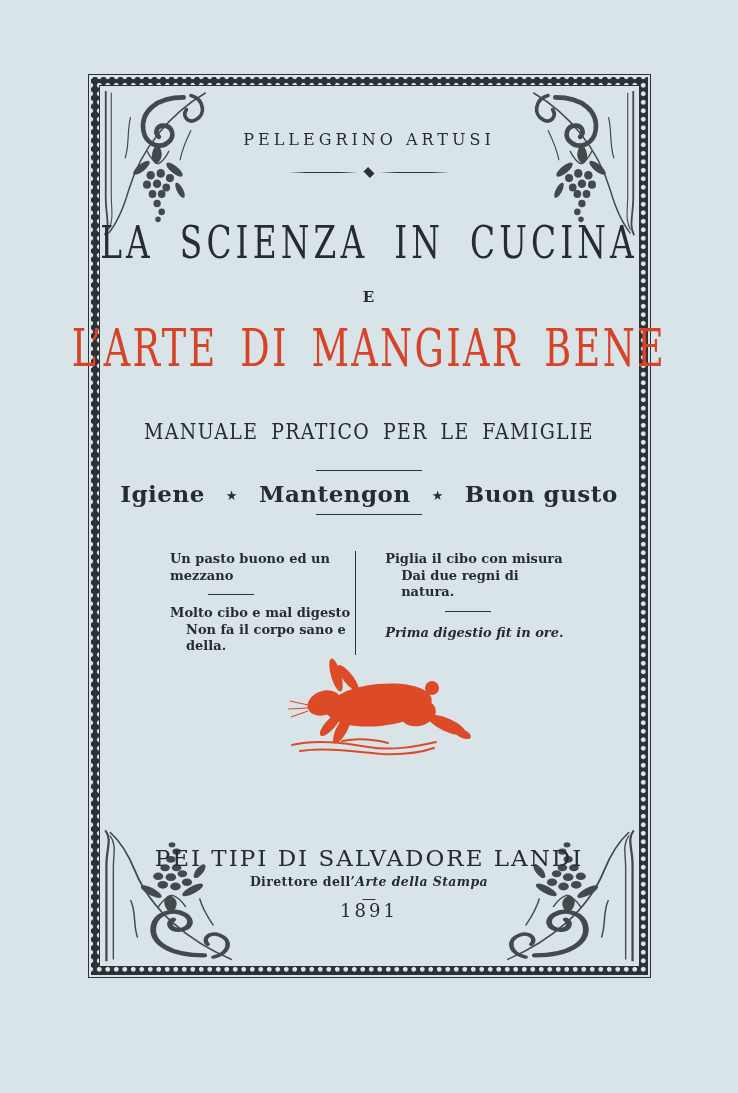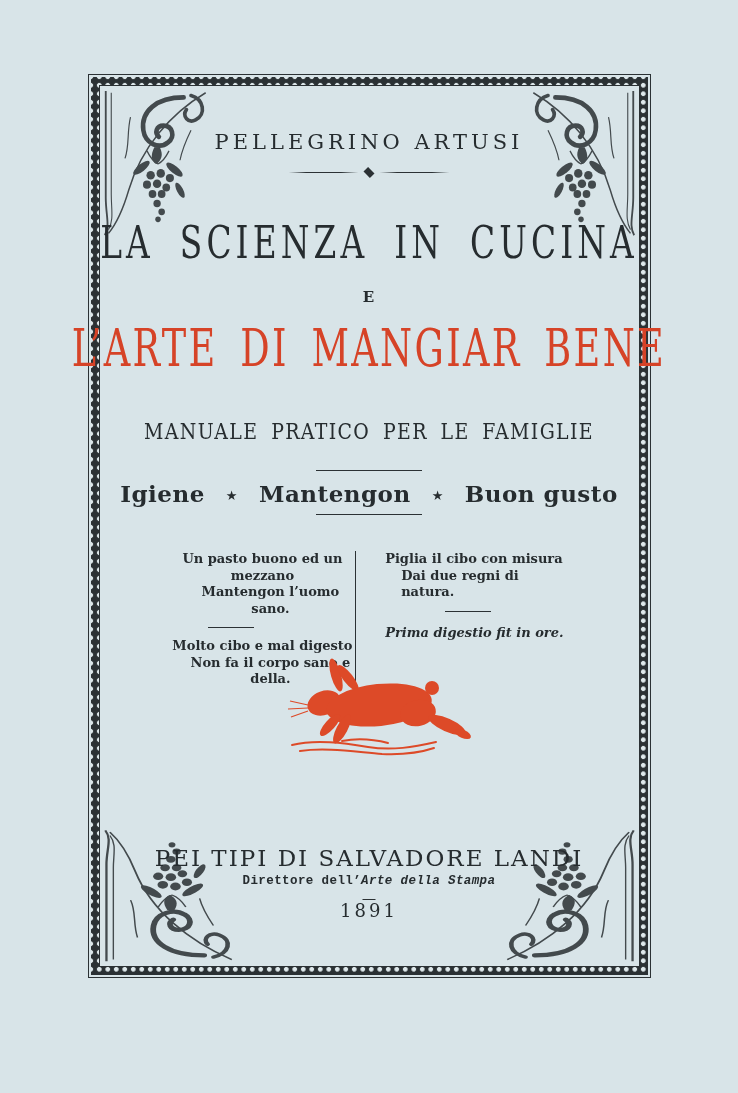--- a/index.html
+++ b/index.html
@@ -25,48 +25,48 @@
     background:#d8e4e8;border:1.2px solid #2b3134;position:relative;
   }
   .corner{position:absolute;opacity:.88;}
   .corner.tl{left:3px;top:3px;width:110px;height:150px;}
   .corner.tr{right:3px;top:3px;width:110px;height:150px;transform:scaleX(-1);}
   .corner.bl{left:3px;bottom:3px;width:138px;height:136px;transform:scaleY(-1);}
   .corner.br{right:3px;bottom:3px;width:138px;height:136px;transform:scale(-1,-1);}
   
   .content{position:absolute;inset:0;}
   .cline{position:absolute;left:50%;transform:translateX(-50%);white-space:nowrap;text-align:center;}
-  .author{top:130px;font-size:21px;letter-spacing:4px;text-align:right;}
+  .author{top:130px;font-size:16px;letter-spacing:4px;text-align:right;}
   .diamond-divider{top:168px;display:flex;align-items:center;gap:6px;color:#2b3134;}
   .diamond-divider .bar{width:70px;height:1.3px;background:linear-gradient(90deg,rgba(43,49,52,0),#2b3134 25%,#2b3134 75%,rgba(43,49,52,0));}
   .diamond-divider .gem{width:9px;height:9px;background:#2b3134;transform:rotate(45deg) scaleY(.72);}
   .title-main{top:219px;font-size:40px;letter-spacing:5px;word-spacing:14px;transform:translateX(-50%) scale(.82,1.12);}
   .connector-e{top:288px;font-size:15px;font-weight:bold;letter-spacing:1px;}
   .title-red{top:320px;font-size:47px;letter-spacing:3px;word-spacing:11px;color:#d64327;transform:translateX(-50%) scale(.78,1.1);}
   .subtitle{top:419px;font-size:21px;letter-spacing:1.5px;word-spacing:6px;transform:translateX(-50%) scale(.9,1.1);}
   .rule{position:absolute;left:50%;transform:translateX(-50%);width:106px;height:0;border-top:1.6px solid #2b3134;}
   .rule1{top:470px;} .rule2{top:514px;}
   .motto{top:480px;font-size:23px;font-weight:bold;letter-spacing:.5px;}
   .motto .star{font-size:13px;font-weight:normal;vertical-align:2px;margin:0 21px;}
   
   .verses{position:absolute;top:551px;left:168px;width:402px;display:flex;}
   .vcol{flex:1;font-size:13px;font-weight:bold;line-height:16.5px;}
-  .vcol.left{padding-left:2px;text-align:center;}
+  .vcol.left{padding-left:2px;}
   .vcol.right{padding-left:29px;box-sizing:border-box;}
   .vdivider{width:1.3px;background:#2b3134;margin:0 0;}
   .vline2{padding-left:16px;}
   .vrule{width:46px;height:0;border-top:1.3px solid #2b3134;margin:10px 0 10px 38px;}
   .vcol.right .vrule{margin-left:60px;}
   .vitalic{font-style:italic;padding-top:3px;}
   
   .hare{position:absolute;left:284px;top:655px;}
   
   .city{top:815px;font-size:20px;letter-spacing:3px;}
   .printer{top:845px;font-size:23px;letter-spacing:2px;}
-  .direttore{top:874px;font-size:12.5px;font-weight:bold;letter-spacing:.4px;font-family:Liberation Mono, monospace;}
+  .direttore{top:874px;font-size:12.5px;font-weight:bold;letter-spacing:.4px;}
   .direttore .it{font-style:italic;}
   .imprint-dash{position:absolute;top:899px;left:50%;transform:translateX(-50%);width:13px;height:0;border-top:1.6px solid #2b3134;}
   .year{top:900px;font-size:18px;letter-spacing:3px;}
   svg .ink-s{stroke:#2f3538;fill:none;}
   svg .ink-f{fill:#2f3538;stroke:none;}
 </style>
 </head>
 <body>
 
 <svg width="0" height="0" style="position:absolute">
@@ -149,21 +149,20 @@
 
   <div class="cline motto">
     <span>Igiene</span><span class="star">★</span><span>Mantengon</span><span class="star">★</span><span>Buon gusto</span>
   </div>
 
   <div class="rule rule2"></div>
 
   <div class="verses">
     <div class="vcol left">
       <div>Un pasto buono ed un mezzano</div>
-      <div class="vline2">Mantengon l’uomo sano.</div>
       <div class="vrule"></div>
       <div>Molto cibo e mal digesto</div>
       <div class="vline2">Non fa il corpo sano e della.</div>
     </div>
     <div class="vdivider"></div>
     <div class="vcol right">
       <div>Piglia il cibo con misura</div>
       <div class="vline2">Dai due regni di natura.</div>
       <div class="vrule"></div>
       <div class="vitalic">Prima digestio fit in ore.</div>

